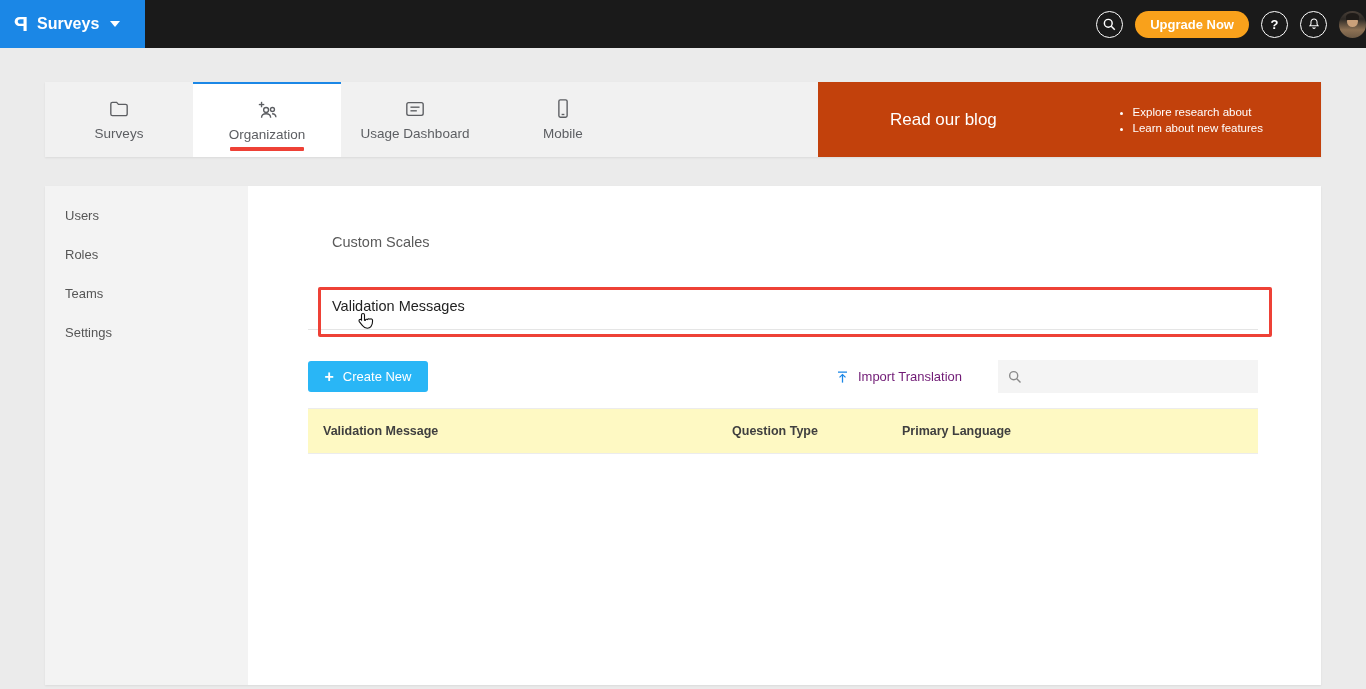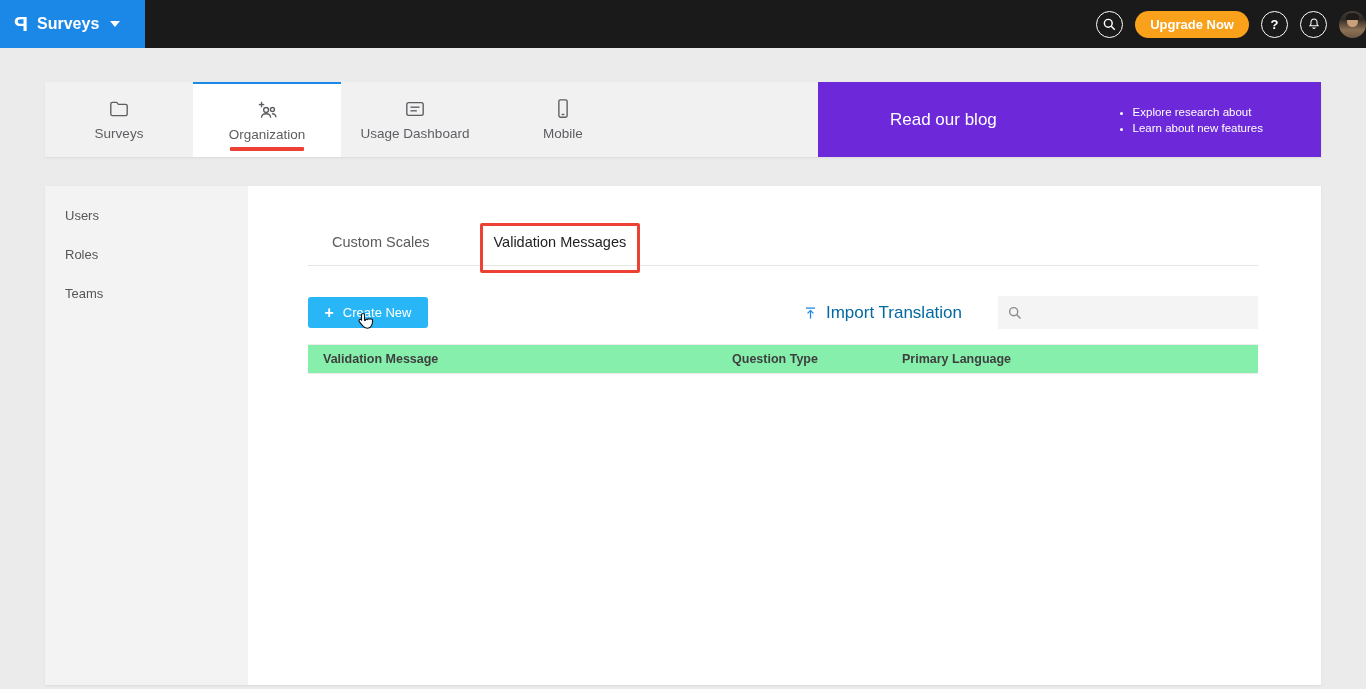--- a/index.html
+++ b/index.html
@@ -24,48 +24,48 @@
 
   
   .nav-row { margin:34px 45px 0; height:75px; display:flex; box-shadow:0 1px 2px rgba(0,0,0,.07); }
   .nav-card { width:773px; background:#f1f1f1; display:flex; }
   .nav-item { width:148px; display:flex; flex-direction:column; align-items:center; justify-content:center; gap:6px;
               color:#5c5e62; font-size:13.5px; cursor:pointer; position:relative; }
   .nav-item.active { background:#fff; border-top:2px solid #1b87e6; }
   .nav-ic { height:22px; display:flex; align-items:center; }
   .ann-underline { position:absolute; bottom:6px; left:50%; transform:translateX(-50%); width:74px; height:4px; background:#ee4136; border-radius:1px; }
 
-  .blog-panel { width:503px; background:#6d28d9; display:flex; align-items:center; }
+  .blog-panel { width:503px; background:#c2410c; display:flex; align-items:center; }
   .blog-title { color:#fff; font-size:17px; margin-left:72px; cursor:pointer; }
   .blog-bullets { margin-left:auto; margin-right:58px; list-style:disc; padding-left:14px; }
   .blog-bullets li { color:#fff; font-size:11.5px; margin:4px 0; }
 
   
   .main-card { margin:29px 45px 0; height:499px; background:#fff; display:flex; box-shadow:0 1px 2px rgba(0,0,0,.07); }
   .sidebar { width:203px; background:#f3f3f3; padding-top:10px; flex-shrink:0; }
   .side-item { height:39px; line-height:39px; padding-left:20px; font-size:13px; color:#565656; cursor:pointer; position:relative; }
   .side-item.active { background:#fff; border-left:3px solid #1b87e6; padding-left:17px; color:#333; }
   .side-ann { position:absolute; left:17px; bottom:2px; width:57px; height:4px; background:#ee4136; border-radius:1px; }
 
   .content { flex:1; padding:0 63px 0 60px; position:relative; }
-  .tabs { margin-top:42px; display:flex; gap:64px; border-bottom:1px solid #e5e5e5; padding-left:24px; }
+  .tabs { margin-top:42px; display:flex; gap:27px; border-bottom:1px solid #e5e5e5; padding-left:24px;flex-direction:column; }
   .tab { font-size:14.5px; color:#5a5a5a; padding:6px 0 15px; cursor:pointer; position:relative; }
   .tab.active { color:#222; }
   .ann-rect { position:absolute; top:-5px; left:-14px; right:-14px; bottom:-8px; border:3px solid #ee4136; border-radius:2px; pointer-events:none; }
 
   .toolbar { margin-top:30px; display:flex; align-items:center; }
   .create-btn { width:120px; height:31px; border:none; border-radius:3px; background:#29b6f6; color:#fff; font-size:13px;
                 display:flex; align-items:center; justify-content:center; gap:9px; cursor:pointer; font-family:"Liberation Sans",sans-serif; }
   .plus-glyph { font-size:16px; font-weight:bold; line-height:1; }
   .toolbar-spacer { flex:1; }
-  .import-link { display:flex; align-items:center; gap:8px; color:#0369a1; font-size:17px; margin-right:36px; cursor:pointer; }
+  .import-link { display:flex; align-items:center; gap:8px; color:#701a75; font-size:13px; margin-right:36px; cursor:pointer; }
   .search-box { width:260px; height:33px; background:#f4f4f4; display:flex; align-items:center; padding:0 10px; gap:8px; }
   .search-box input { border:none; background:transparent; outline:none; flex:1; font-size:13px; font-family:"Liberation Sans",sans-serif; color:#444; }
 
-  .table-head { margin-top:15px; height:30px; background:#86efac; border-top:1px solid #ececec; border-bottom:1px solid #ececec;
+  .table-head { margin-top:15px; height:46px; background:#fef9c3; border-top:1px solid #ececec; border-bottom:1px solid #ececec;
                 display:flex; align-items:center; font-size:12.5px; font-weight:bold; color:#3f3f3f; }
   .th-1 { width:340px; padding-left:15px; }
   .th-2 { width:254px;text-align:center; }
   .th-3 { flex:1; }
 
   .cursor-icon { position:absolute; left:110px; top:126px; z-index:3; pointer-events:none; }
 </style>
 </head>
 <body>
 
@@ -152,20 +152,21 @@
     </ul>
   </div>
 </div>
 
 <div class="main-card">
 
   <aside class="sidebar">
     <div class="side-item">Users</div>
     <div class="side-item">Roles</div>
     <div class="side-item">Teams</div>
+    <div class="side-item">Settings</div>
   </aside>
 
   <section class="content">
 
     <div class="tabs">
       <div class="tab">Custom Scales</div>
       <div class="tab active">
         <span>Validation Messages</span>
         <span class="ann-rect"></span>
       </div>

